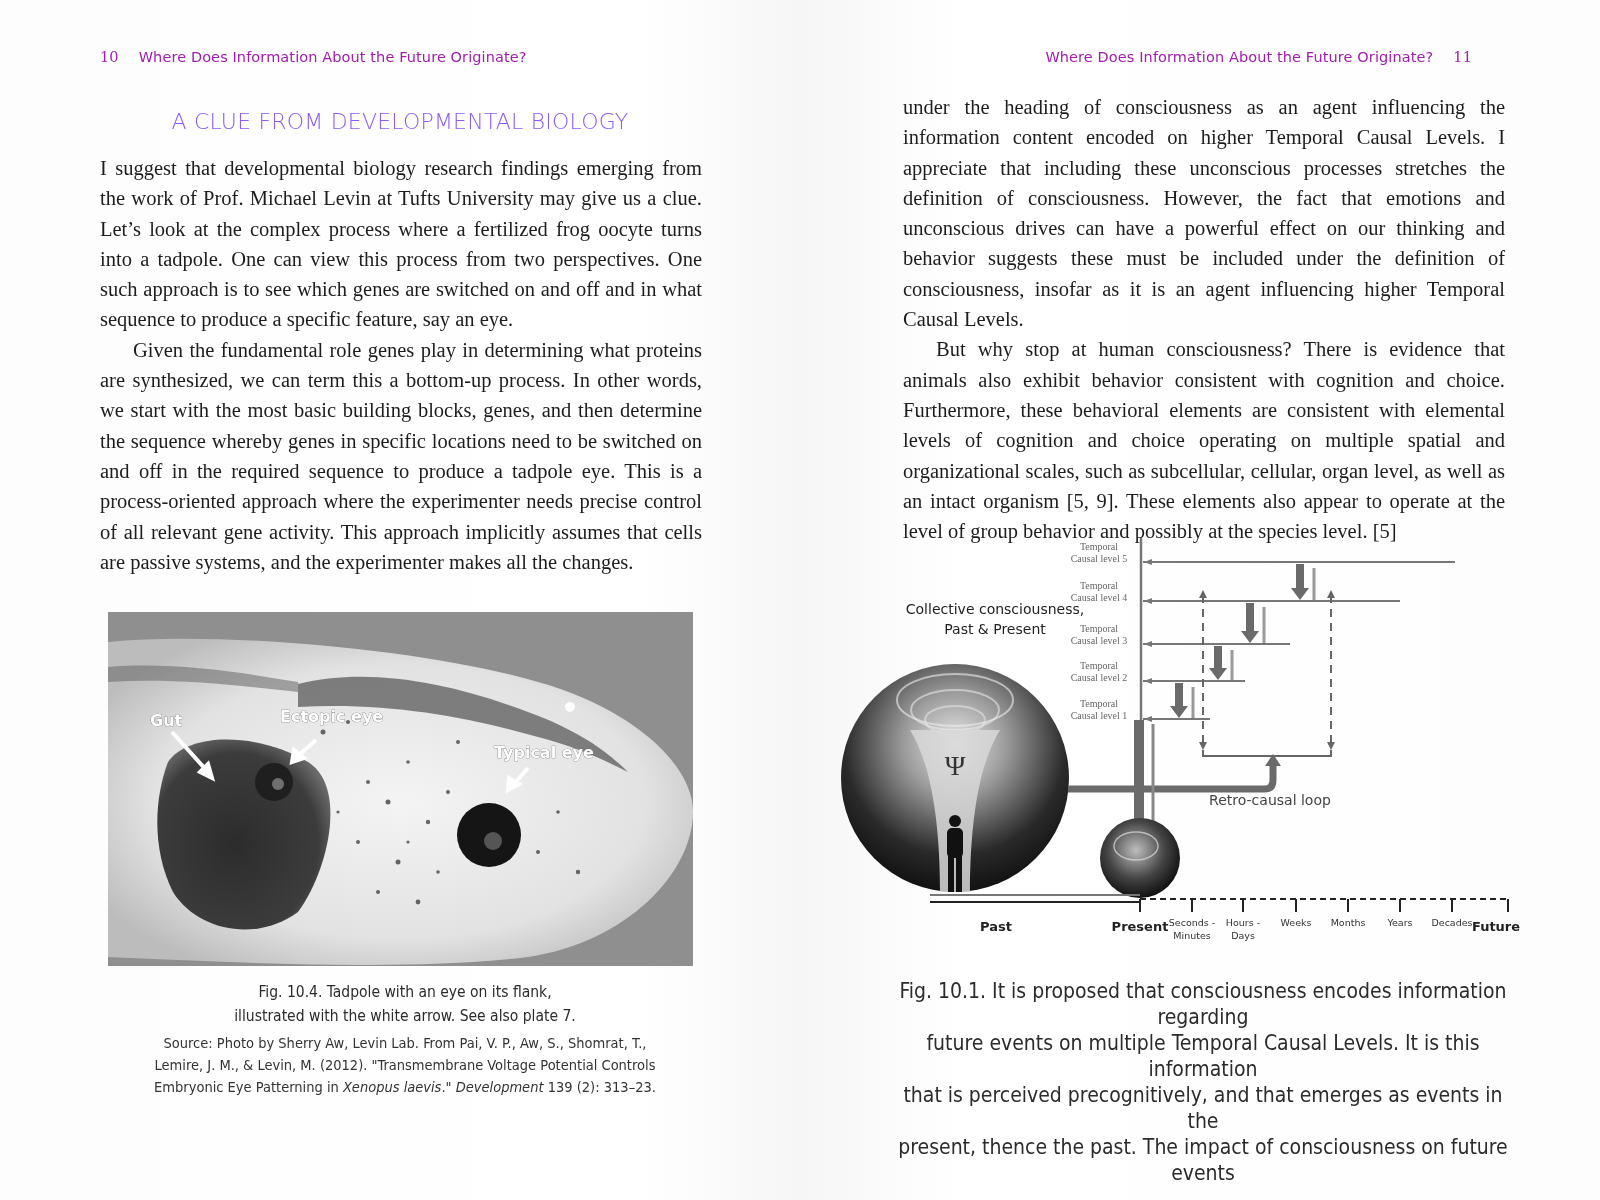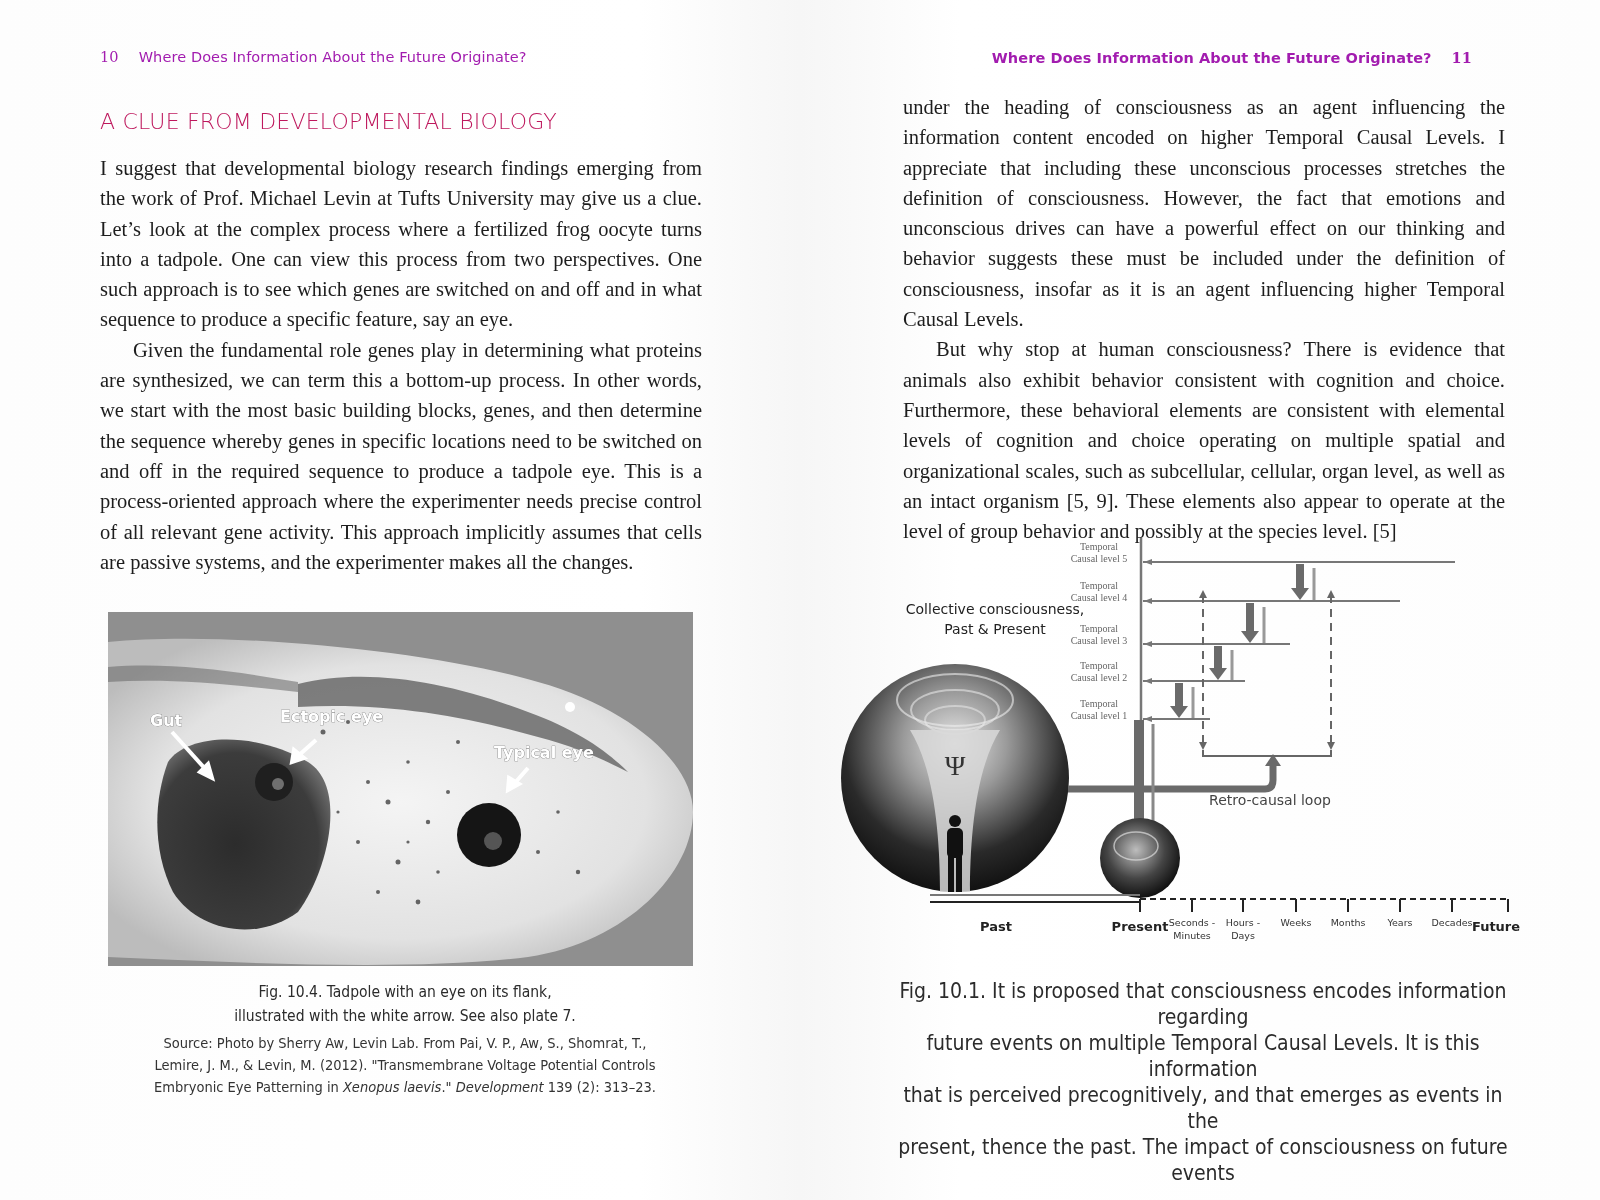--- a/index.html
+++ b/index.html
@@ -1,23 +1,23 @@
 <!DOCTYPE html>
 <html><head>
 <meta charset="utf-8">
 <style>
   html, body { margin:0; padding:0; }
   body { width:1600px; height:1200px; background:#ffffff; position:relative; overflow:hidden; color:#2a2a2a; }
   .spread { position:absolute; inset:0; background:linear-gradient(90deg,#fdfdfd 0%,#ffffff 40%,#f6f6f6 50%,#ffffff 60%,#fdfdfd 100%); }
   .running-head { position:absolute; top:49px; font-family:"DejaVu Sans", sans-serif; font-size:14.5px; color:#a21caf; letter-spacing:0.1px; }
   .rh-left { left:100px; }
   .rh-left .pn { font-family:"DejaVu Serif", serif; margin-right:20px; }
-  .rh-right { right:128px; text-align:left;font-weight:bold; }
+  .rh-right { right:128px; text-align:left; }
   .rh-right .pn { font-family:"DejaVu Serif", serif; margin-left:20px; }
-  .section-title { position:absolute; left:100px; width:600px; top:109px; font-family:"DejaVu Sans", sans-serif; font-weight:300; font-size:22px; letter-spacing:0.2px; color:#be185d; }
+  .section-title { position:absolute; left:100px; width:600px; top:109px; text-align:center; font-family:"DejaVu Sans", sans-serif; font-weight:300; font-size:22px; letter-spacing:0.2px; color:#8b5cf6; }
   .body-text { position:absolute; font-family:Liberation Serif, serif; font-size:20.5px; line-height:30.3px; color:#1d1d1d; text-align:justify; }
   .body-text p { margin:0; }
   .body-text p.indent { text-indent:33px; }
   .left-text { left:100px; width:602px; top:153px; }
   .right-text { left:903px; width:602px; top:92px; }
   .photo { position:absolute; left:108px; top:612px; width:585px; height:354px; background:#8e8e8e; overflow:hidden;text-decoration:underline; }
   .photo svg { width:100%; height:100%; display:block; }
   .caption { position:absolute; font-family:"DejaVu Sans Condensed","DejaVu Sans", sans-serif; color:#2b2b2b; text-align:center; }
   .cap-left { left:100px; width:610px; top:980px; font-size:15.5px; line-height:24px; }
   .cap-left .src { font-size:14.5px; line-height:22px; margin-top:4px; color:#333; }

